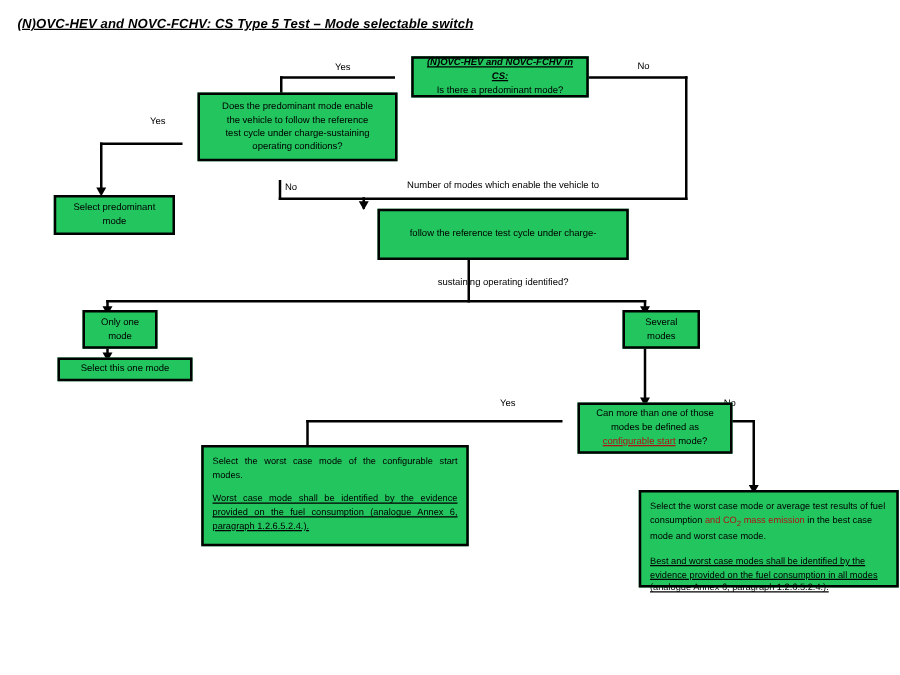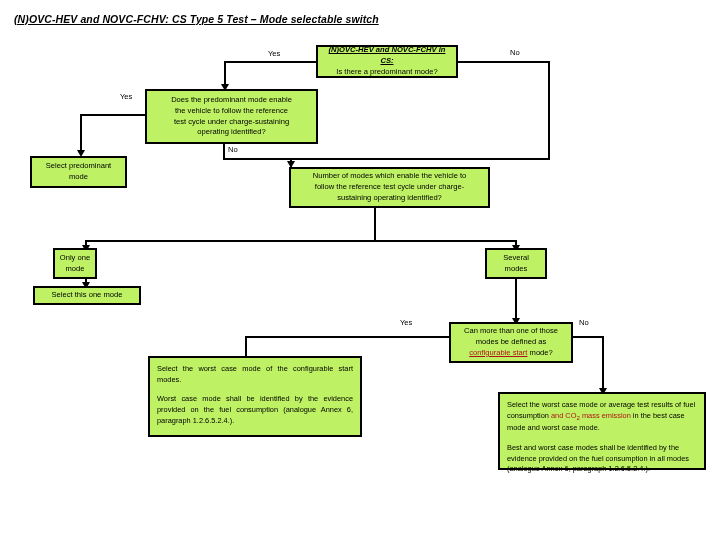--- a/index.html
+++ b/index.html
@@ -30,48 +30,49 @@
     text-decoration: underline;
     letter-spacing: 0.1px;
     white-space: nowrap;
   }
 
   
   .box {
     position: absolute;
     box-sizing: border-box;
     border: 2px solid #000000;
-    background: #bef264;
+    background: #22c55e;
     display: flex;
     flex-direction: column;
     justify-content: center;
     align-items: flex-end;
     text-align: center;
     font-size: 7.6px;
     line-height: 1.42;
     padding: 2px 4px;
     z-index: 5;
+    margin-left: 13px;
   }
   .box .ln { display: block; width: 100%; }
   .box .hdr {
     font-weight: bold;
     font-style: italic;
     text-decoration: underline;
   }
 
   
   .box.tblock {
     display: block;
     text-align: justify;
     padding: 6px 7px 5px 7px;
     line-height: 1.45;
     font-size: 7.4px;
   }
   .box.tblock p { margin: 0; }
-  .box.tblock p.gap { margin-top: 9px; }
+  .box.tblock p.gap { margin-top: 9px; text-decoration: underline; }
   .box.tblock p.nj { text-align: left; }
 
   .red { color: #b01317; }
   .red-u { color: #b01317; text-decoration: underline; }
 
   
   .ln-h, .ln-v {
     position: absolute;
     background: #000000;
     z-index: 2;
@@ -148,39 +149,39 @@
   <div class="elabel" style="left:120px; top:92px;">Yes</div>
   <div class="elabel" style="left:228px; top:145px;">No</div>
   <div class="elabel" style="left:400px; top:318px;">Yes</div>
   <div class="elabel" style="left:579px; top:318px;">No</div>
 
   <div class="box" style="left:316px; top:45px; width:142px; height:33px;">
     <span class="ln hdr">(N)OVC-HEV and NOVC-FCHV in CS:</span>
     <span class="ln">Is there a predominant mode?</span>
   </div>
 
-  <div class="box" style="left:145px; top:89px; width:173px; height:55px;">
+  <div class="box" style="left:145px; top:74px; width:160px; height:55px;">
     <span class="ln">Does the predominant mode enable</span>
     <span class="ln">the vehicle to follow the reference</span>
     <span class="ln">test cycle under charge-sustaining</span>
-    <span class="ln">operating identified?</span>
+    <span class="ln">operating conditions?</span>
   </div>
 
   <div class="box" style="left:30px; top:156px; width:97px; height:32px;">
     <span class="ln">Select predominant</span>
     <span class="ln">mode</span>
   </div>
 
-  <div class="box" style="left:289px; top:167px; width:201px; height:41px;">
+  <div class="box" style="left:289px; top:167px; width:201px; height:41px;gap:28px;">
     <span class="ln">Number of modes which enable the vehicle to</span>
     <span class="ln">follow the reference test cycle under charge-</span>
     <span class="ln">sustaining operating identified?</span>
   </div>
 
-  <div class="box" style="left:53px; top:248px; width:44px; height:31px;">
+  <div class="box" style="left:53px; top:248px; width:60px; height:31px;">
     <span class="ln">Only one</span>
     <span class="ln">mode</span>
   </div>
 
   <div class="box" style="left:33px; top:286px; width:108px; height:19px;">
     <span class="ln">Select this one mode</span>
   </div>
 
   <div class="box" style="left:485px; top:248px; width:62px; height:31px;">
     <span class="ln">Several</span>

